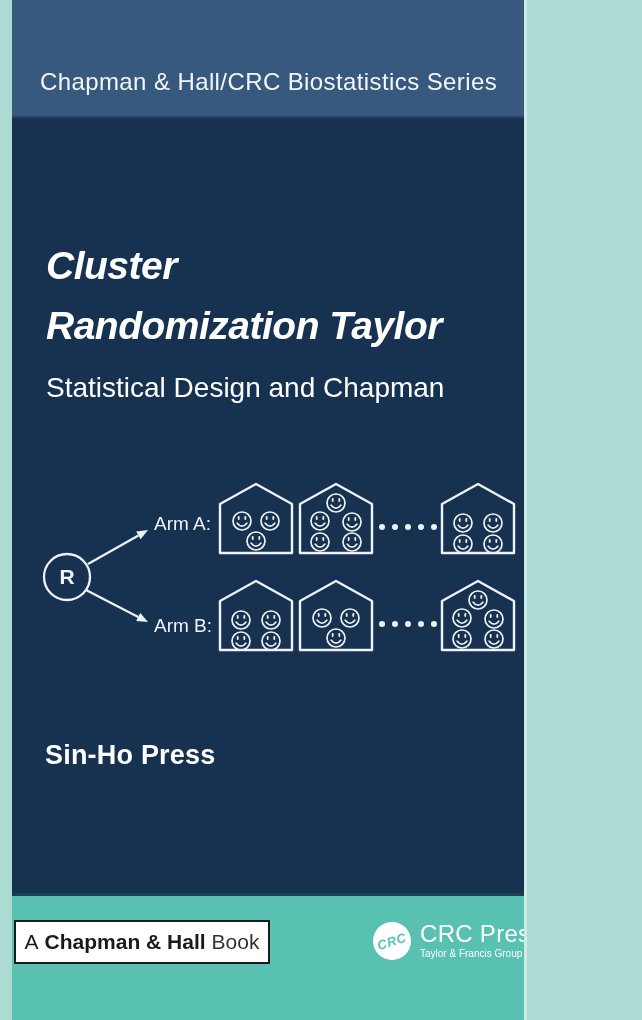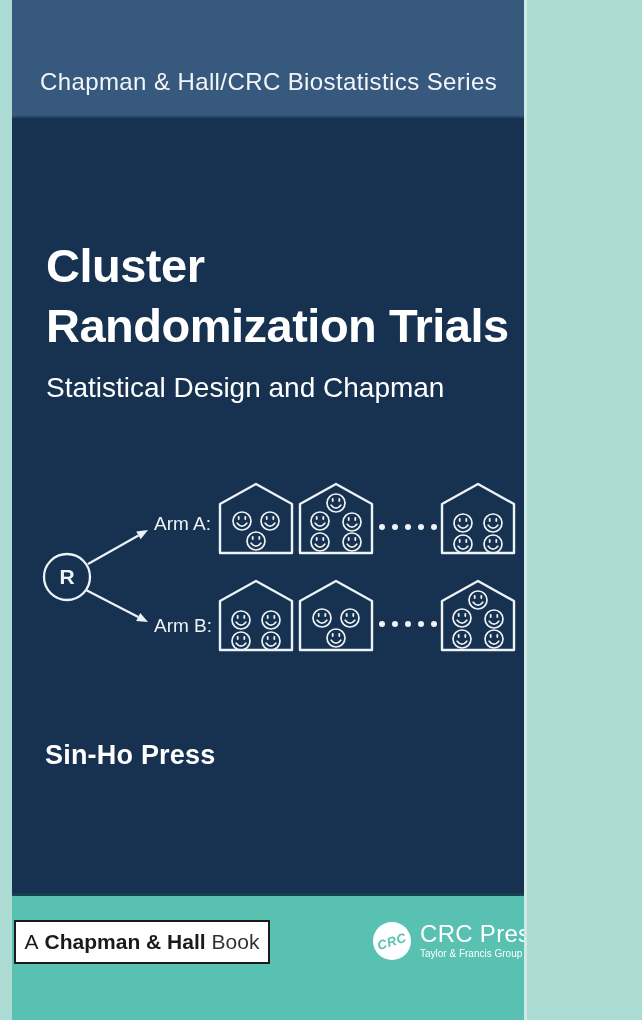--- a/index.html
+++ b/index.html
@@ -31,22 +31,22 @@
     background:var(--band-blue);
     border-bottom:2px solid rgba(10,30,50,0.35);
   }
   .series-title{
     position:absolute;left:28px;bottom:20px;
     color:#f2f6f9;font-size:24px;font-weight:400;letter-spacing:0.4px;
     white-space:nowrap;
   }
   .title-block{position:absolute;left:34px;top:236px;width:480px;}
   .title-line{
-    color:#ffffff;font-size:47px;font-weight:700;line-height:60px;
-    letter-spacing:-0.5px;white-space:nowrap;
+    color:#ffffff;font-size:39px;font-weight:700;line-height:60px;
+    letter-spacing:-0.5px;white-space:nowrap;font-style:italic;
   }
   .subtitle{
     margin-top:16px;color:#ffffff;font-size:28px;font-weight:400;
     letter-spacing:0;white-space:nowrap;
   }
   .diagram-svg{position:absolute;left:0;top:472px;width:524px;height:200px;}
   .author{
     position:absolute;left:33px;top:740px;
     color:#ffffff;font-size:27px;font-weight:700;letter-spacing:0.2px;
   }
@@ -85,21 +85,21 @@
 <body>
 
 <div class="cover">
 
   <div class="series-band">
     <div class="series-title">Chapman &amp; Hall/CRC Biostatistics Series</div>
   </div>
 
   <div class="title-block">
     <div class="title-line">Cluster</div>
-    <div class="title-line">Randomization Trials</div>
+    <div class="title-line">Randomization Taylor</div>
     <div class="subtitle">Statistical Design and Chapman</div>
   </div>
 
   <svg class="diagram-svg" viewBox="0 0 524 200">
       <g>
         <circle cx="55" cy="105" r="23" fill="none" stroke="#eef3f7" stroke-width="2.3"></circle>
         <text x="55" y="112" fill="#eef3f7" text-anchor="middle" font-size="21" font-weight="bold" font-family="&quot;Liberation Sans&quot;,sans-serif">R</text>
       </g>
       <g>
         <line x1="76" y1="92" x2="126.42975595566526" y2="63.423138291789684" stroke="#eef3f7" stroke-width="2.2"></line>

